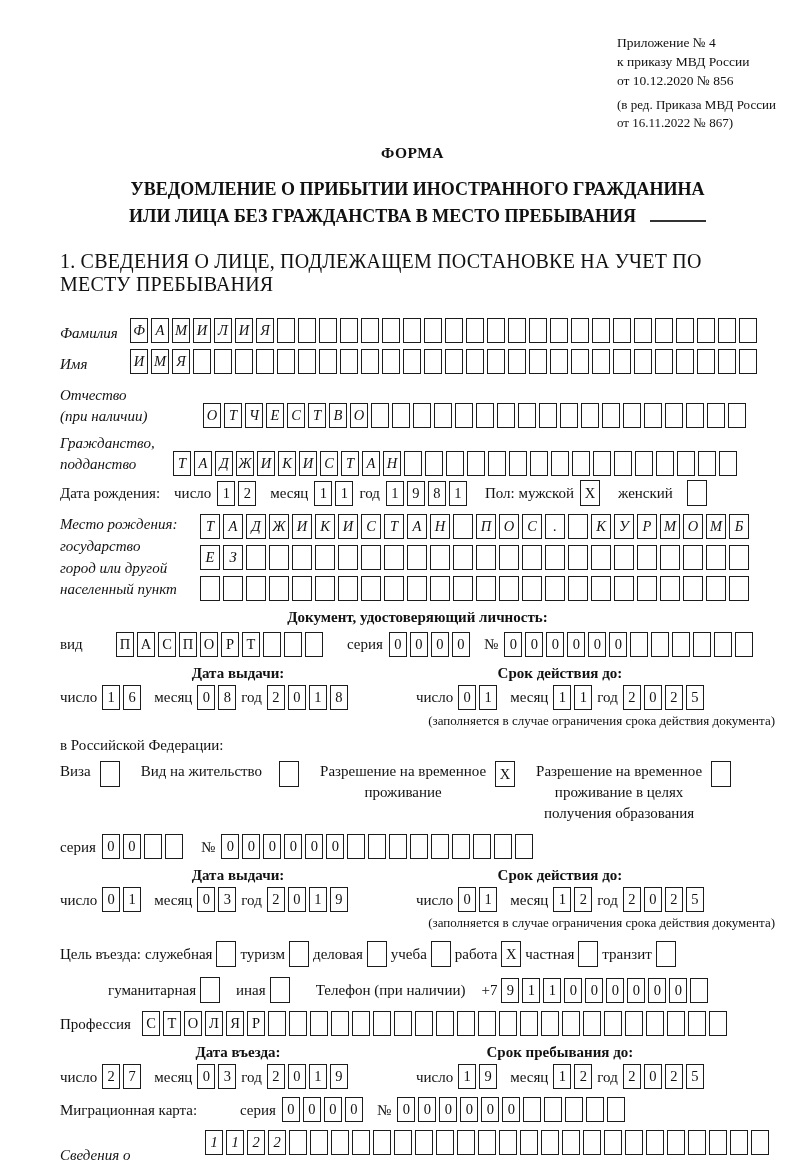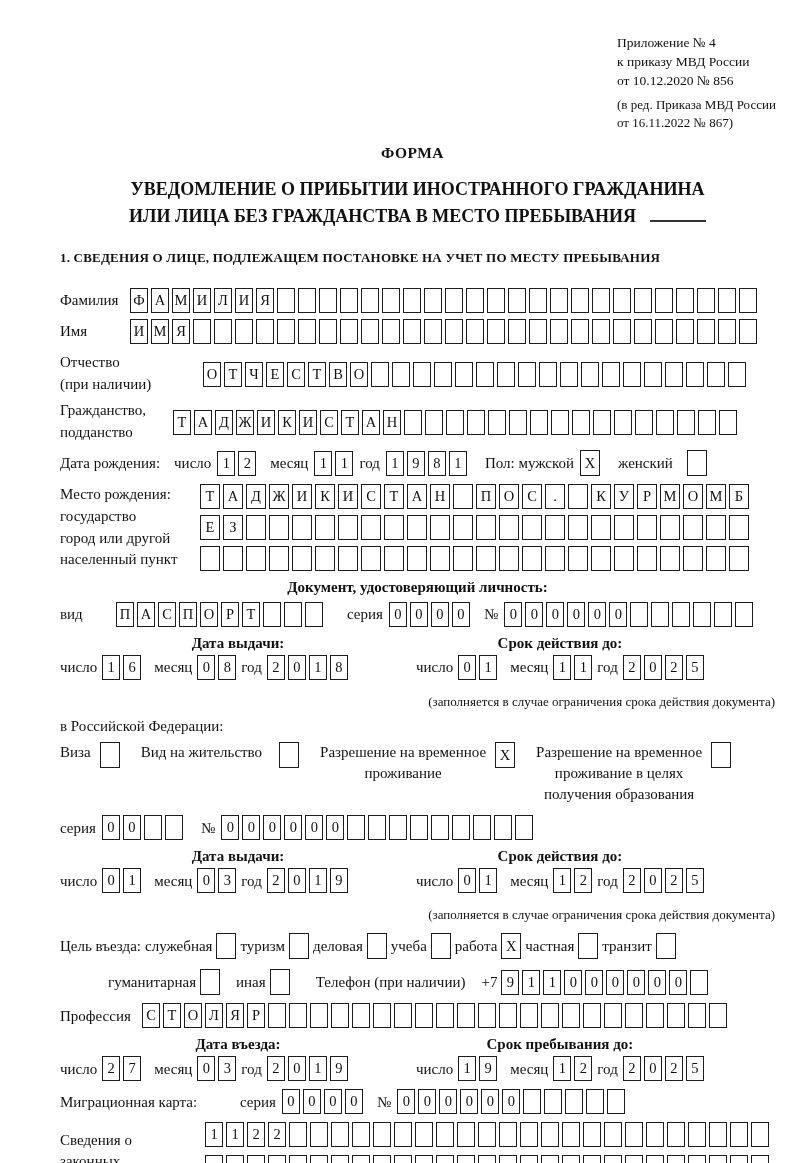--- a/index.html
+++ b/index.html
@@ -12,24 +12,24 @@
   .page { position: relative; width: 800px; height: 1163px; padding: 34px 25px 0 60px; }
 
   
   .appendix { margin-left: 557px; width: 170px; font-size: 13.5px; line-height: 1.4; }
   .appendix .amend { margin-top: 5px; font-size: 13px; }
   .forma { text-align: center; padding-right: 10px; font-weight: bold; font-size: 15.5px; margin-top: 12px; letter-spacing: .5px; }
 
   
   .title { text-align: center; font-weight: bold; font-size: 18px; line-height: 1.5; margin-top: 14px; }
   .uline { display: inline-block; width: 56px; border-bottom: 2px solid #333; margin-left: 14px; }
-  .section1 { font-weight: bold; font-size: 13px; margin-top: 20px; letter-spacing: .2px; }
+  .section1 { font-weight: normal; font-size: 20px; margin-top: 20px; letter-spacing: .2px; }
 
   
-  .row { display: flex; align-items: center; }
+  .row { display: flex; align-items: flex-end; font-style: italic; }
   .irow { display: flex; align-items: center; }
   .lbl { font-size: 15px; line-height: 1.35; flex: 0 0 auto; }
   .lblblock { flex: 0 0 auto; font-size: 15px; line-height: 1.45; }
 
   
   .boxes { display: flex; gap: 3px; flex: 0 0 auto; }
   .cell {
     width: 18px; height: 25px; border: 1.6px solid #1c1c1c; background: #fff;
     display: flex; align-items: center; justify-content: center;
     font-size: 14.5px; flex: 0 0 auto; font-family: "Liberation Serif", serif;
@@ -48,21 +48,21 @@
   .stack { display: flex; flex-direction: column; gap: 6px; }
 
   .center-head { text-align: center; font-weight: bold; font-size: 15px; margin-top: 8px; }
 
   
   .date-pair { display: flex; margin-top: 8px; }
   .date-col { display: flex; flex-direction: column; }
   .date-col.left { width: 356px; }
   .date-head { text-align: center; font-size: 15px; margin-bottom: 3px; font-weight: bold; }
   .date-line { display: flex; align-items: center; gap: 5px; }
-  .validity-note { text-align: right; font-size: 13px; margin-top: 14px; }
+  .validity-note { text-align: right; font-size: 13px; margin-top: 3px; }
 
   
   .options-row { display: flex; align-items: flex-start; gap: 9px; margin-top: 6px; }
   .opt-label-multi { text-align: center; font-size: 15px; line-height: 1.4; }
 
   
   .purpose-row { display: flex; align-items: center; gap: 4px; margin-top: 10px; flex-wrap: nowrap; }
   .purpose-row .lbl { font-size: 15px; }
 </style>
 </head>

